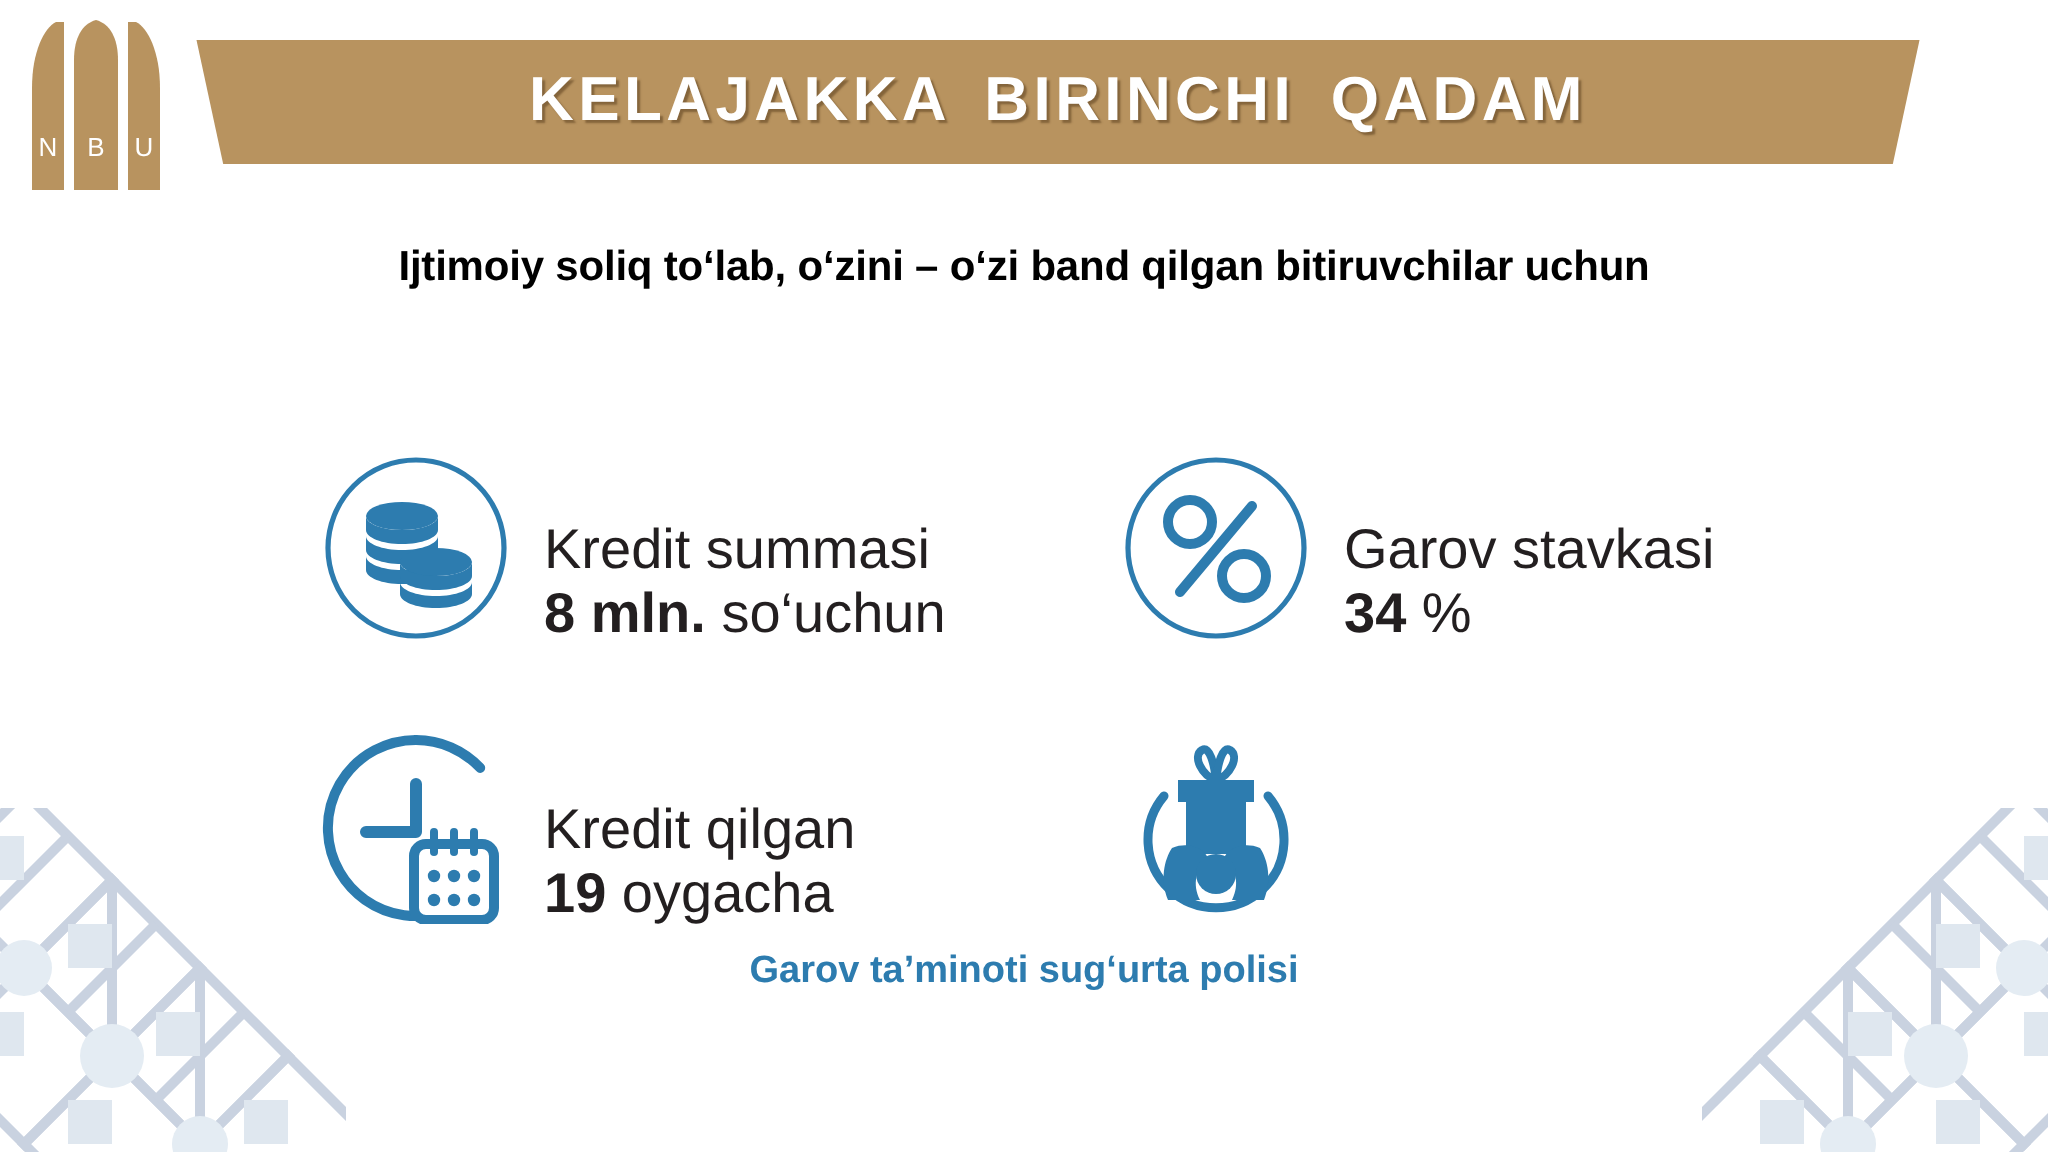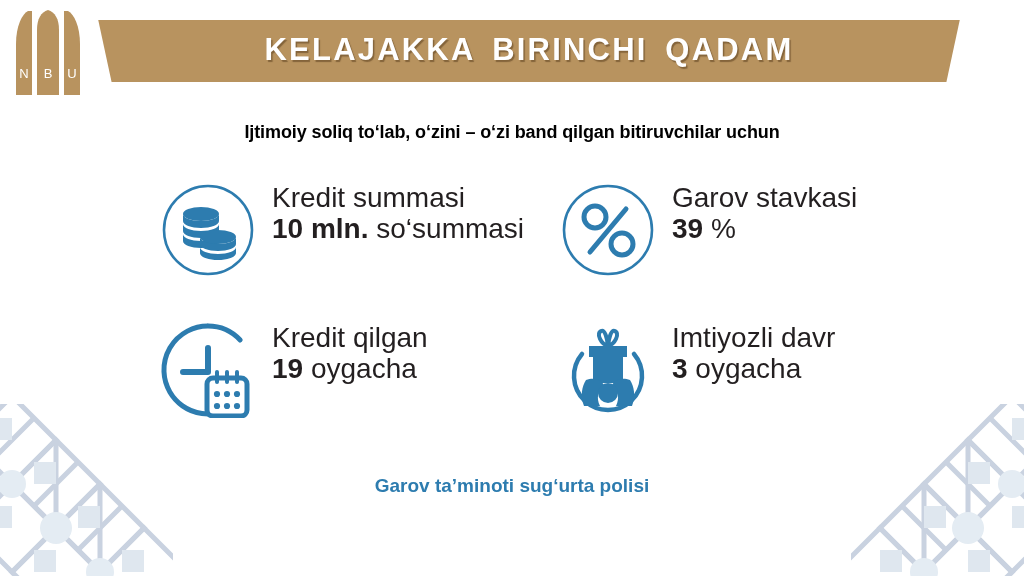--- a/index.html
+++ b/index.html
@@ -76,39 +76,39 @@
     white-space: nowrap;
   }
 
   
   .subtitle {
     position: absolute;
     left: 0;
     right: 0;
     top: 122px;
     text-align: center;
-    font-size: 18px;
+    font-size: 21px;
     font-weight: bold;
     color: #000000;
     letter-spacing: -0.1px;
   }
 
   
   .features {
     position: absolute;
     left: 160px;
     top: 182px;
     width: 740px;
     display: grid;
     grid-template-columns: 400px 340px;
     grid-template-rows: 140px 140px;
   }
   .feature {
     display: flex;
-    align-items: flex-start;
+    align-items: flex-end;
     gap: 16px;
   }
   .feature-icon {
     flex: 0 0 auto;
     width: 96px;
     height: 96px;
   }
   .feature-text {
     display: flex;
     flex-direction: column;
@@ -229,34 +229,34 @@
           <path d="M23 32 L23 39 C23 42.9 31.1 46 41 46 C50.9 46 59 42.9 59 39 L59 32 C59 35.9 50.9 39 41 39 C31.1 39 23 35.9 23 32 Z"></path>
           <path d="M23 42 L23 49 C23 52.9 31.1 56 41 56 C50.9 56 59 52.9 59 49 L59 42 C59 45.9 50.9 49 41 49 C31.1 49 23 45.9 23 42 Z"></path>
           <path d="M23 52 L23 59 C23 62.9 31.1 66 41 66 C50.9 66 59 62.9 59 59 L59 52 C59 55.9 50.9 59 41 59 C31.1 59 23 55.9 23 52 Z"></path>
           <ellipse cx="58" cy="55" rx="18" ry="7"></ellipse>
           <path d="M40 55 L40 62 C40 65.9 48.1 69 58 69 C67.9 69 76 65.9 76 62 L76 55 C76 58.9 67.9 62 58 62 C48.1 62 40 58.9 40 55 Z"></path>
           <path d="M40 65 L40 71 C40 74.9 48.1 78 58 78 C67.9 78 76 74.9 76 71 L76 65 C76 68.9 67.9 72 58 72 C48.1 72 40 68.9 40 65 Z"></path>
         </g>
       </svg>
       <div class="feature-text">
         <div class="feature-label">Kredit summasi</div>
-        <div class="feature-value"><span class="strong">10 mln.</span><span> so‘summasi</span></div>
+        <div class="feature-value"><span class="strong">8 mln.</span><span> so‘uchun</span></div>
       </div>
     </div>
 
     <div class="feature">
       <svg class="feature-icon" viewBox="0 0 96 96" xmlns="http://www.w3.org/2000/svg">
         <circle cx="48" cy="48" r="44" fill="none" stroke="#2d7caf" stroke-width="2.6"></circle>
         <circle cx="35" cy="35" r="11" fill="none" stroke="#2d7caf" stroke-width="5"></circle>
         <circle cx="62" cy="62" r="11" fill="none" stroke="#2d7caf" stroke-width="5"></circle>
         <line x1="66" y1="27" x2="30" y2="70" stroke="#2d7caf" stroke-width="5" stroke-linecap="round"></line>
       </svg>
       <div class="feature-text">
         <div class="feature-label">Garov stavkasi</div>
-        <div class="feature-value"><span class="strong">39</span><span> %</span></div>
+        <div class="feature-value"><span class="strong">34</span><span> %</span></div>
       </div>
     </div>
 
     <div class="feature">
       <svg class="feature-icon" viewBox="0 0 96 96" xmlns="http://www.w3.org/2000/svg">
         <path d="M48 4 A44 44 0 1 1 47.9 4" fill="none" stroke="#2d7caf" stroke-width="5" stroke-dasharray="208 68" stroke-dashoffset="-104" stroke-linecap="round"></path>
         <path d="M48 26 L48 50 L23 50" fill="none" stroke="#2d7caf" stroke-width="6" stroke-linecap="round" stroke-linejoin="round"></path>
         <rect x="47" y="56" width="40" height="38" rx="6" fill="#ffffff" stroke="#2d7caf" stroke-width="5"></rect>
         <g stroke="#2d7caf" stroke-width="4" stroke-linecap="round">
           <line x1="57" y1="50" x2="57" y2="60"></line>
@@ -286,23 +286,19 @@
           <path d="M48 24 C55 22 60 12 55 9 C51 7 49 16 48 24 Z"></path>
         </g>
         <rect x="29" y="24" width="38" height="11" fill="#2d7caf"></rect>
         <rect x="33" y="35" width="30" height="26" fill="#2d7caf"></rect>
         <g fill="#2d7caf">
           <path d="M26 58 C22 64 20 74 24 84 L40 84 C36 76 38 68 44 64 C44 60 36 54 26 58 Z"></path>
           <path d="M70 58 C74 64 76 74 72 84 L56 84 C60 76 58 68 52 64 C52 60 60 54 70 58 Z"></path>
         </g>
         <circle cx="48" cy="71" r="10" fill="#2d7caf"></circle>
       </svg>
-      <div class="feature-text">
-        <div class="feature-label">Imtiyozli davr</div>
-        <div class="feature-value"><span class="strong">3</span><span> oygacha</span></div>
-      </div>
     </div>
 
   </div>
 
   <div class="footer-note">Garov ta’minoti sug‘urta polisi</div>
 
 </div>
 
 </body></html>

